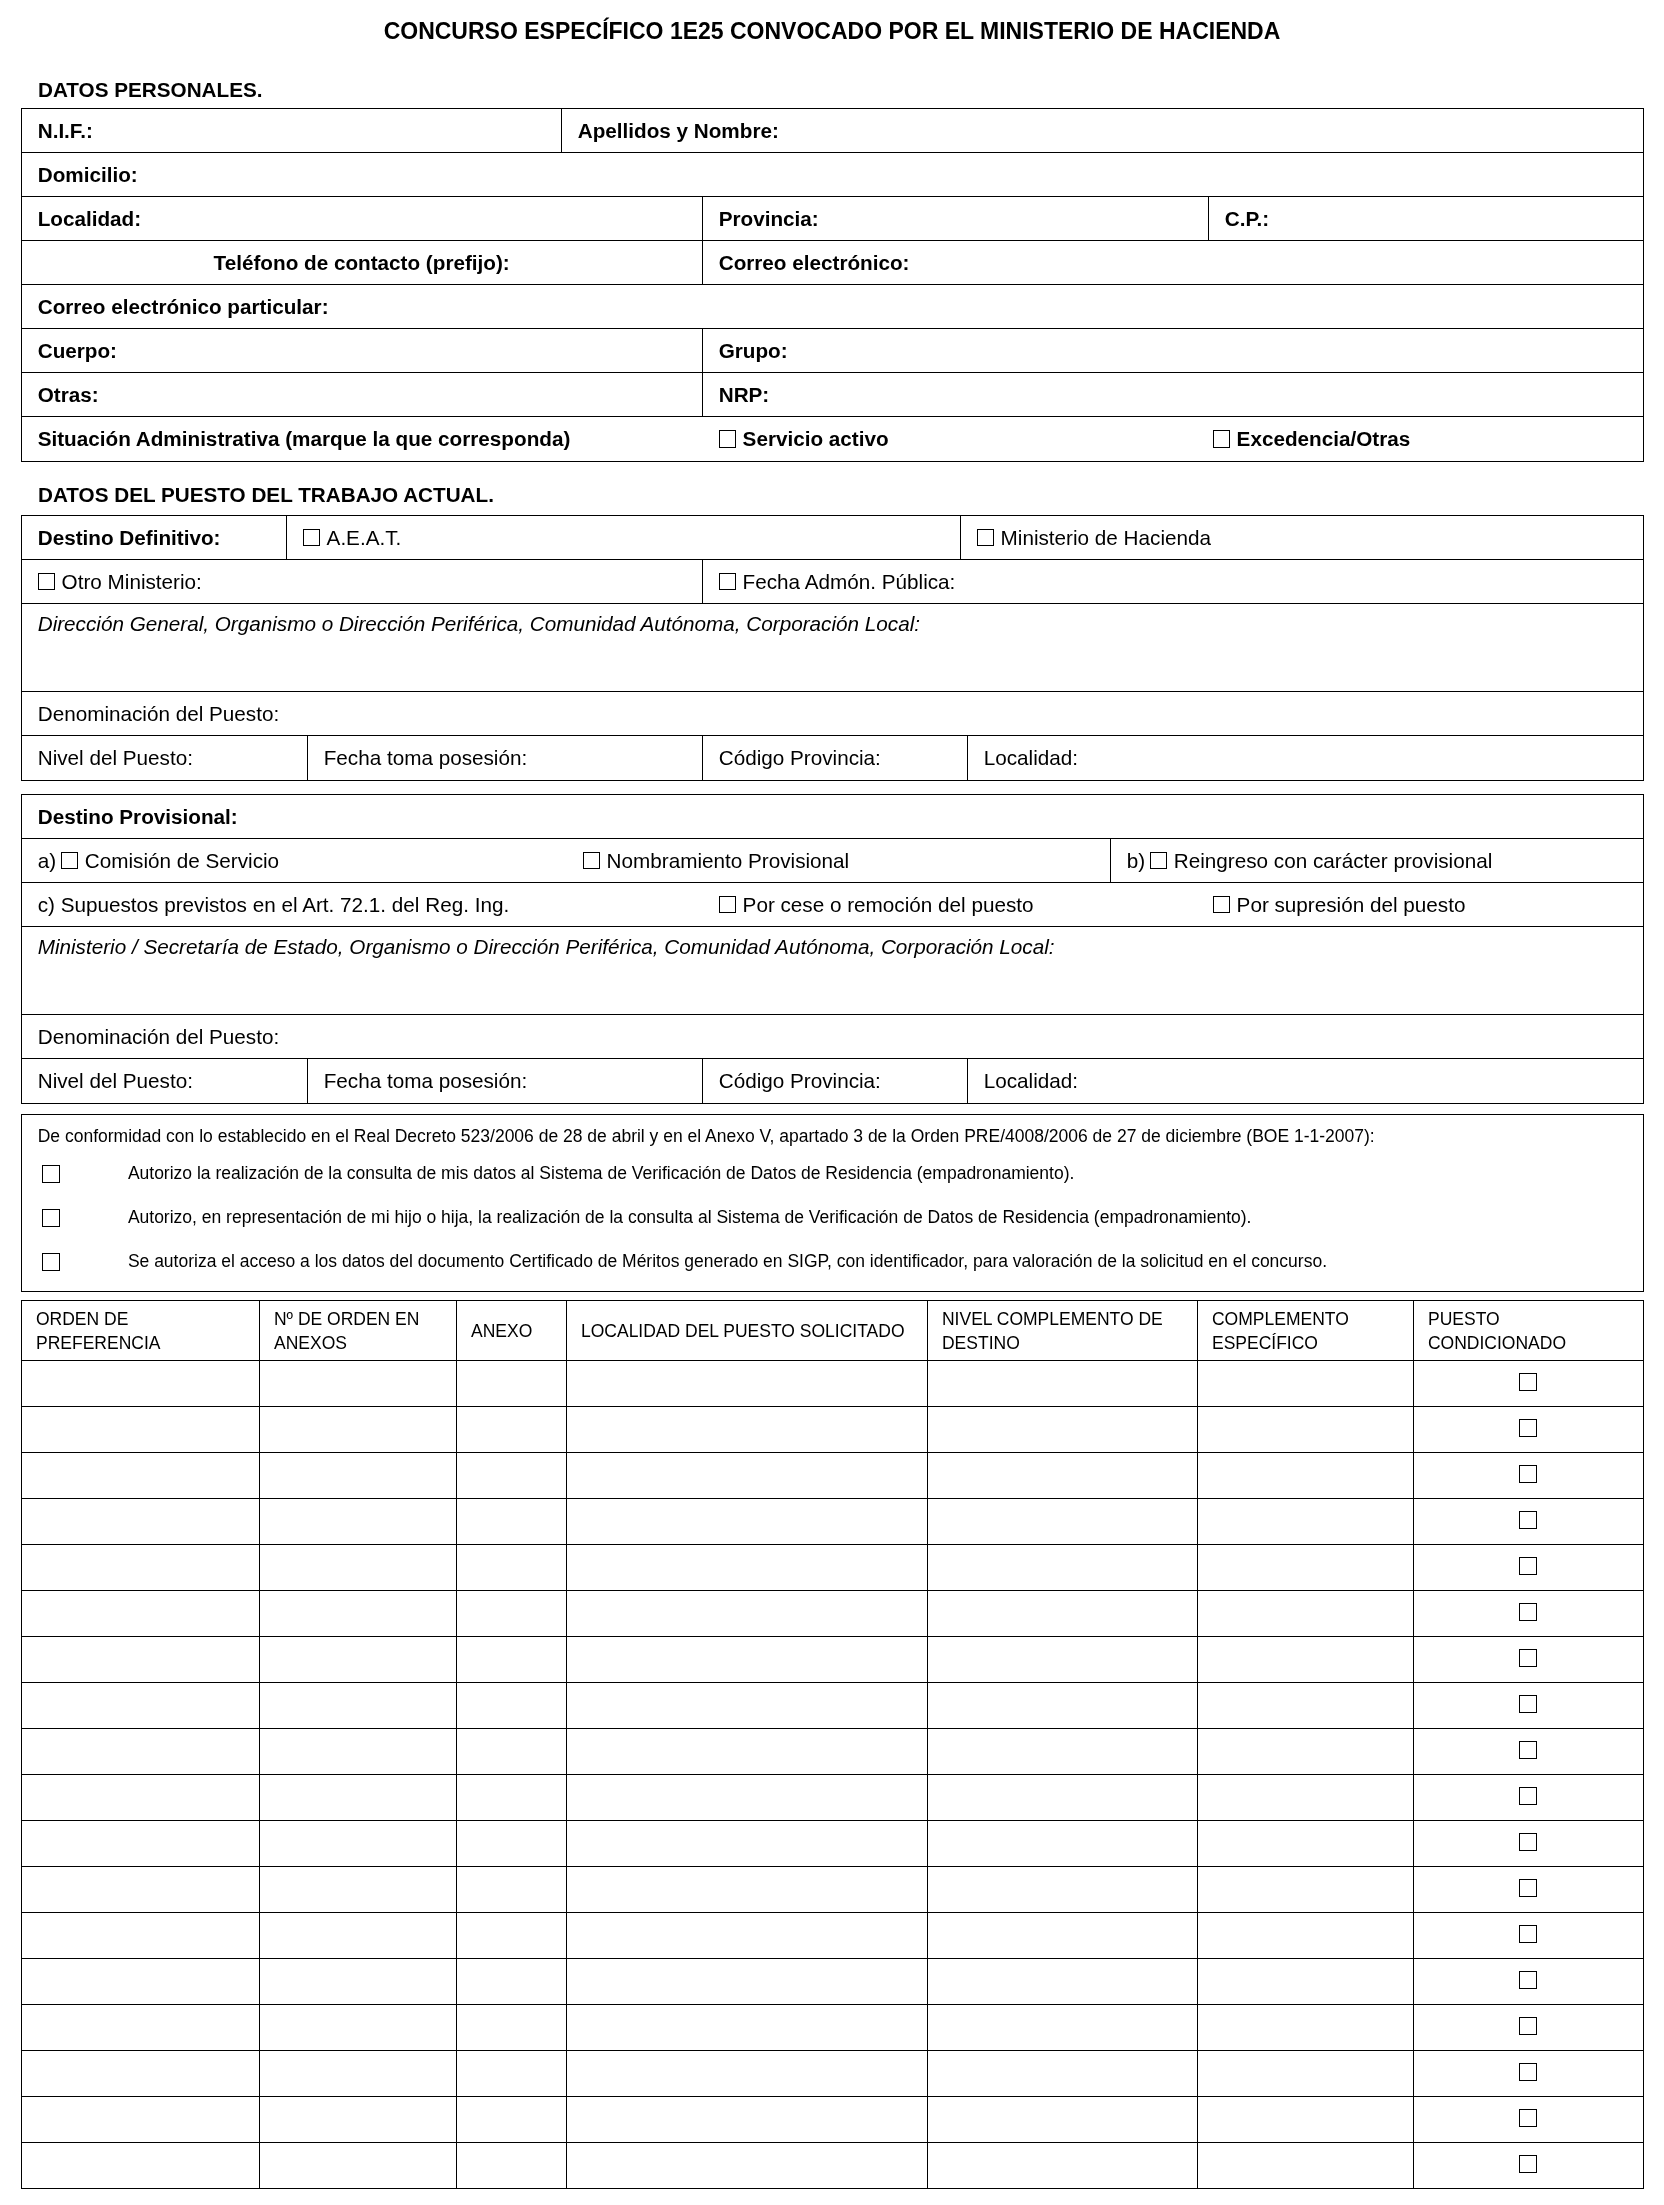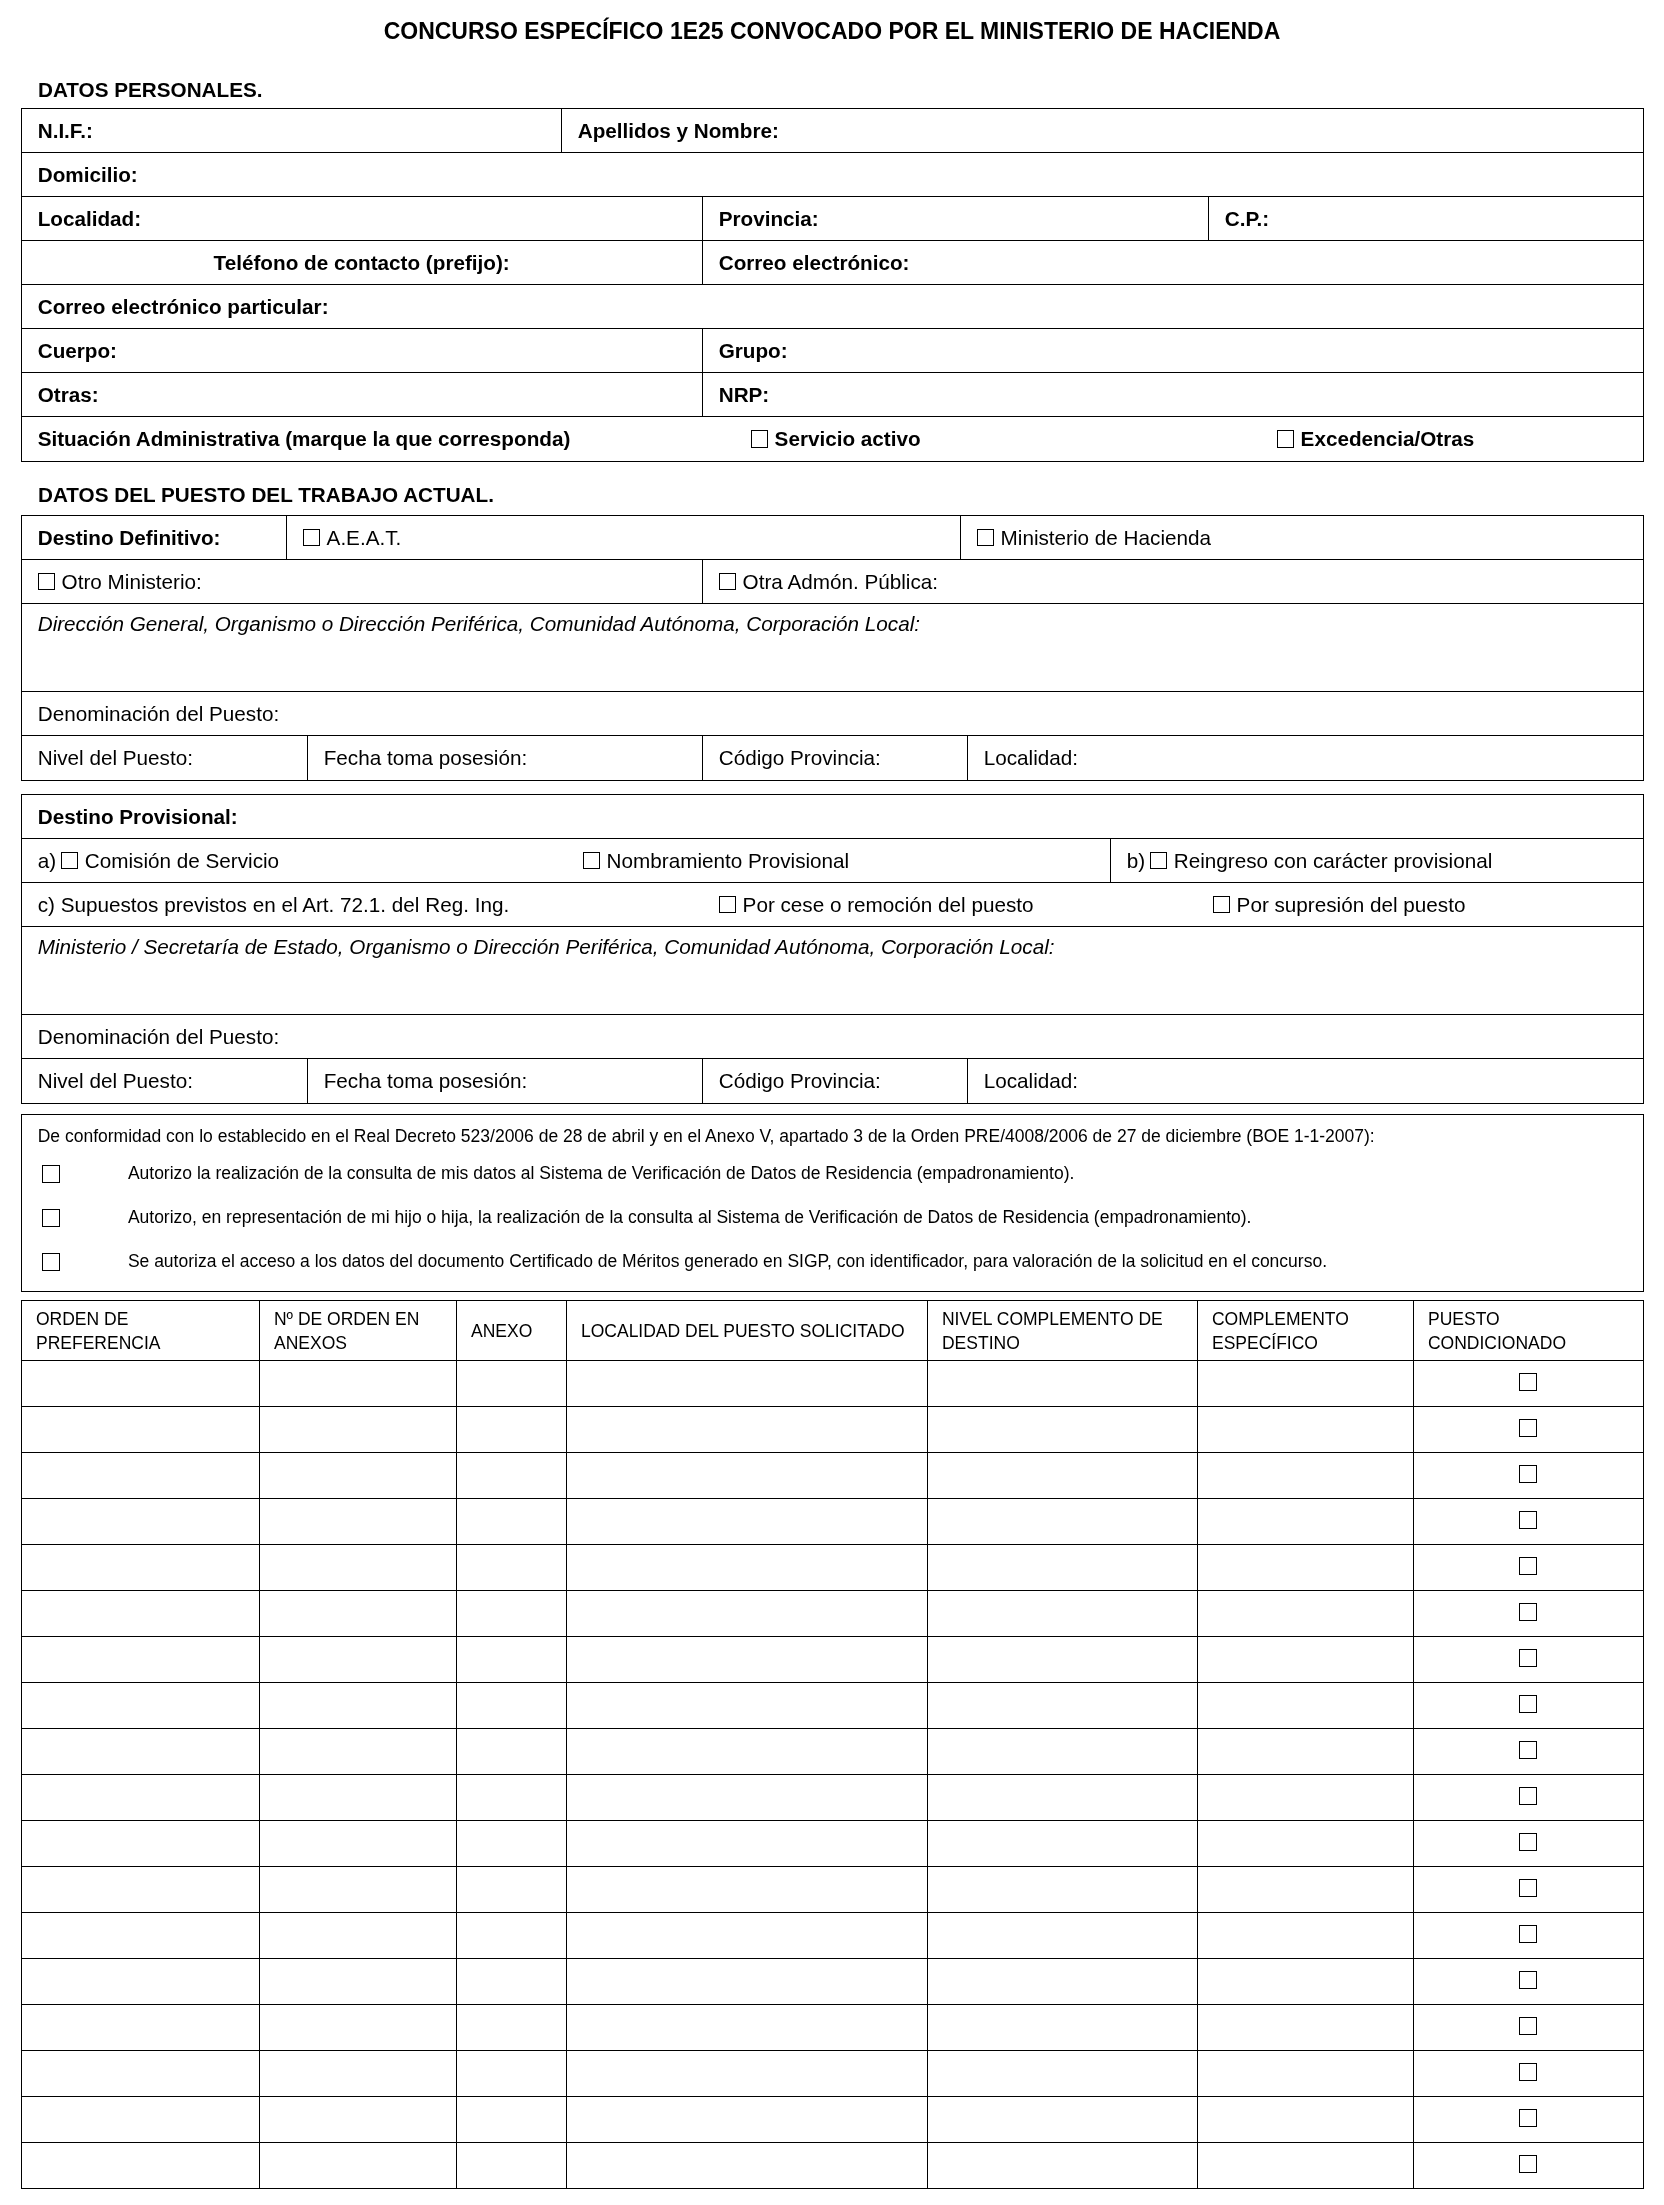--- a/index.html
+++ b/index.html
@@ -77,21 +77,21 @@
       </div>
   </div>
   <div class="row" style="height:44px;">
     <div class="cell b" style="width:681px;">
         <span>Otras:</span>
       </div>
     <div class="cell b" style="flex:1;">
         <span>NRP:</span>
       </div>
   </div>
-  <div class="row" style="height:44px;gap:32px;">
+  <div class="row" style="height:44px;">
     <div class="cell b" style="width:681px;border-right:none;">Situación Administrativa (marque la que corresponda)</div>
     <div class="cell b" style="width:494px;border-right:none;">
         <span class="cb"></span>
         <span>Servicio activo</span>
       </div>
     <div class="cell b" style="flex:1;">
         <span class="cb"></span>
         <span>Excedencia/Otras</span>
       </div>
   </div>
@@ -111,21 +111,21 @@
         <span>Ministerio de Hacienda</span>
       </div>
   </div>
   <div class="row" style="height:44px;">
     <div class="cell" style="width:681px;">
         <span class="cb"></span>
         <span>Otro Ministerio:</span>
       </div>
     <div class="cell" style="flex:1;">
         <span class="cb"></span>
-        <span>Otra Admón. Pública:</span>
+        <span>Fecha Admón. Pública:</span>
       </div>
   </div>
   <div class="row" style="height:88px;">
     <div class="cell top" style="flex:1;">
         <span>Dirección General, Organismo o Dirección Periférica, Comunidad Autónoma, Corporación Local:</span>
       </div>
   </div>
   <div class="row" style="height:44px;">
     <div class="cell" style="flex:1;">
         <span>Denominación del Puesto:</span>

